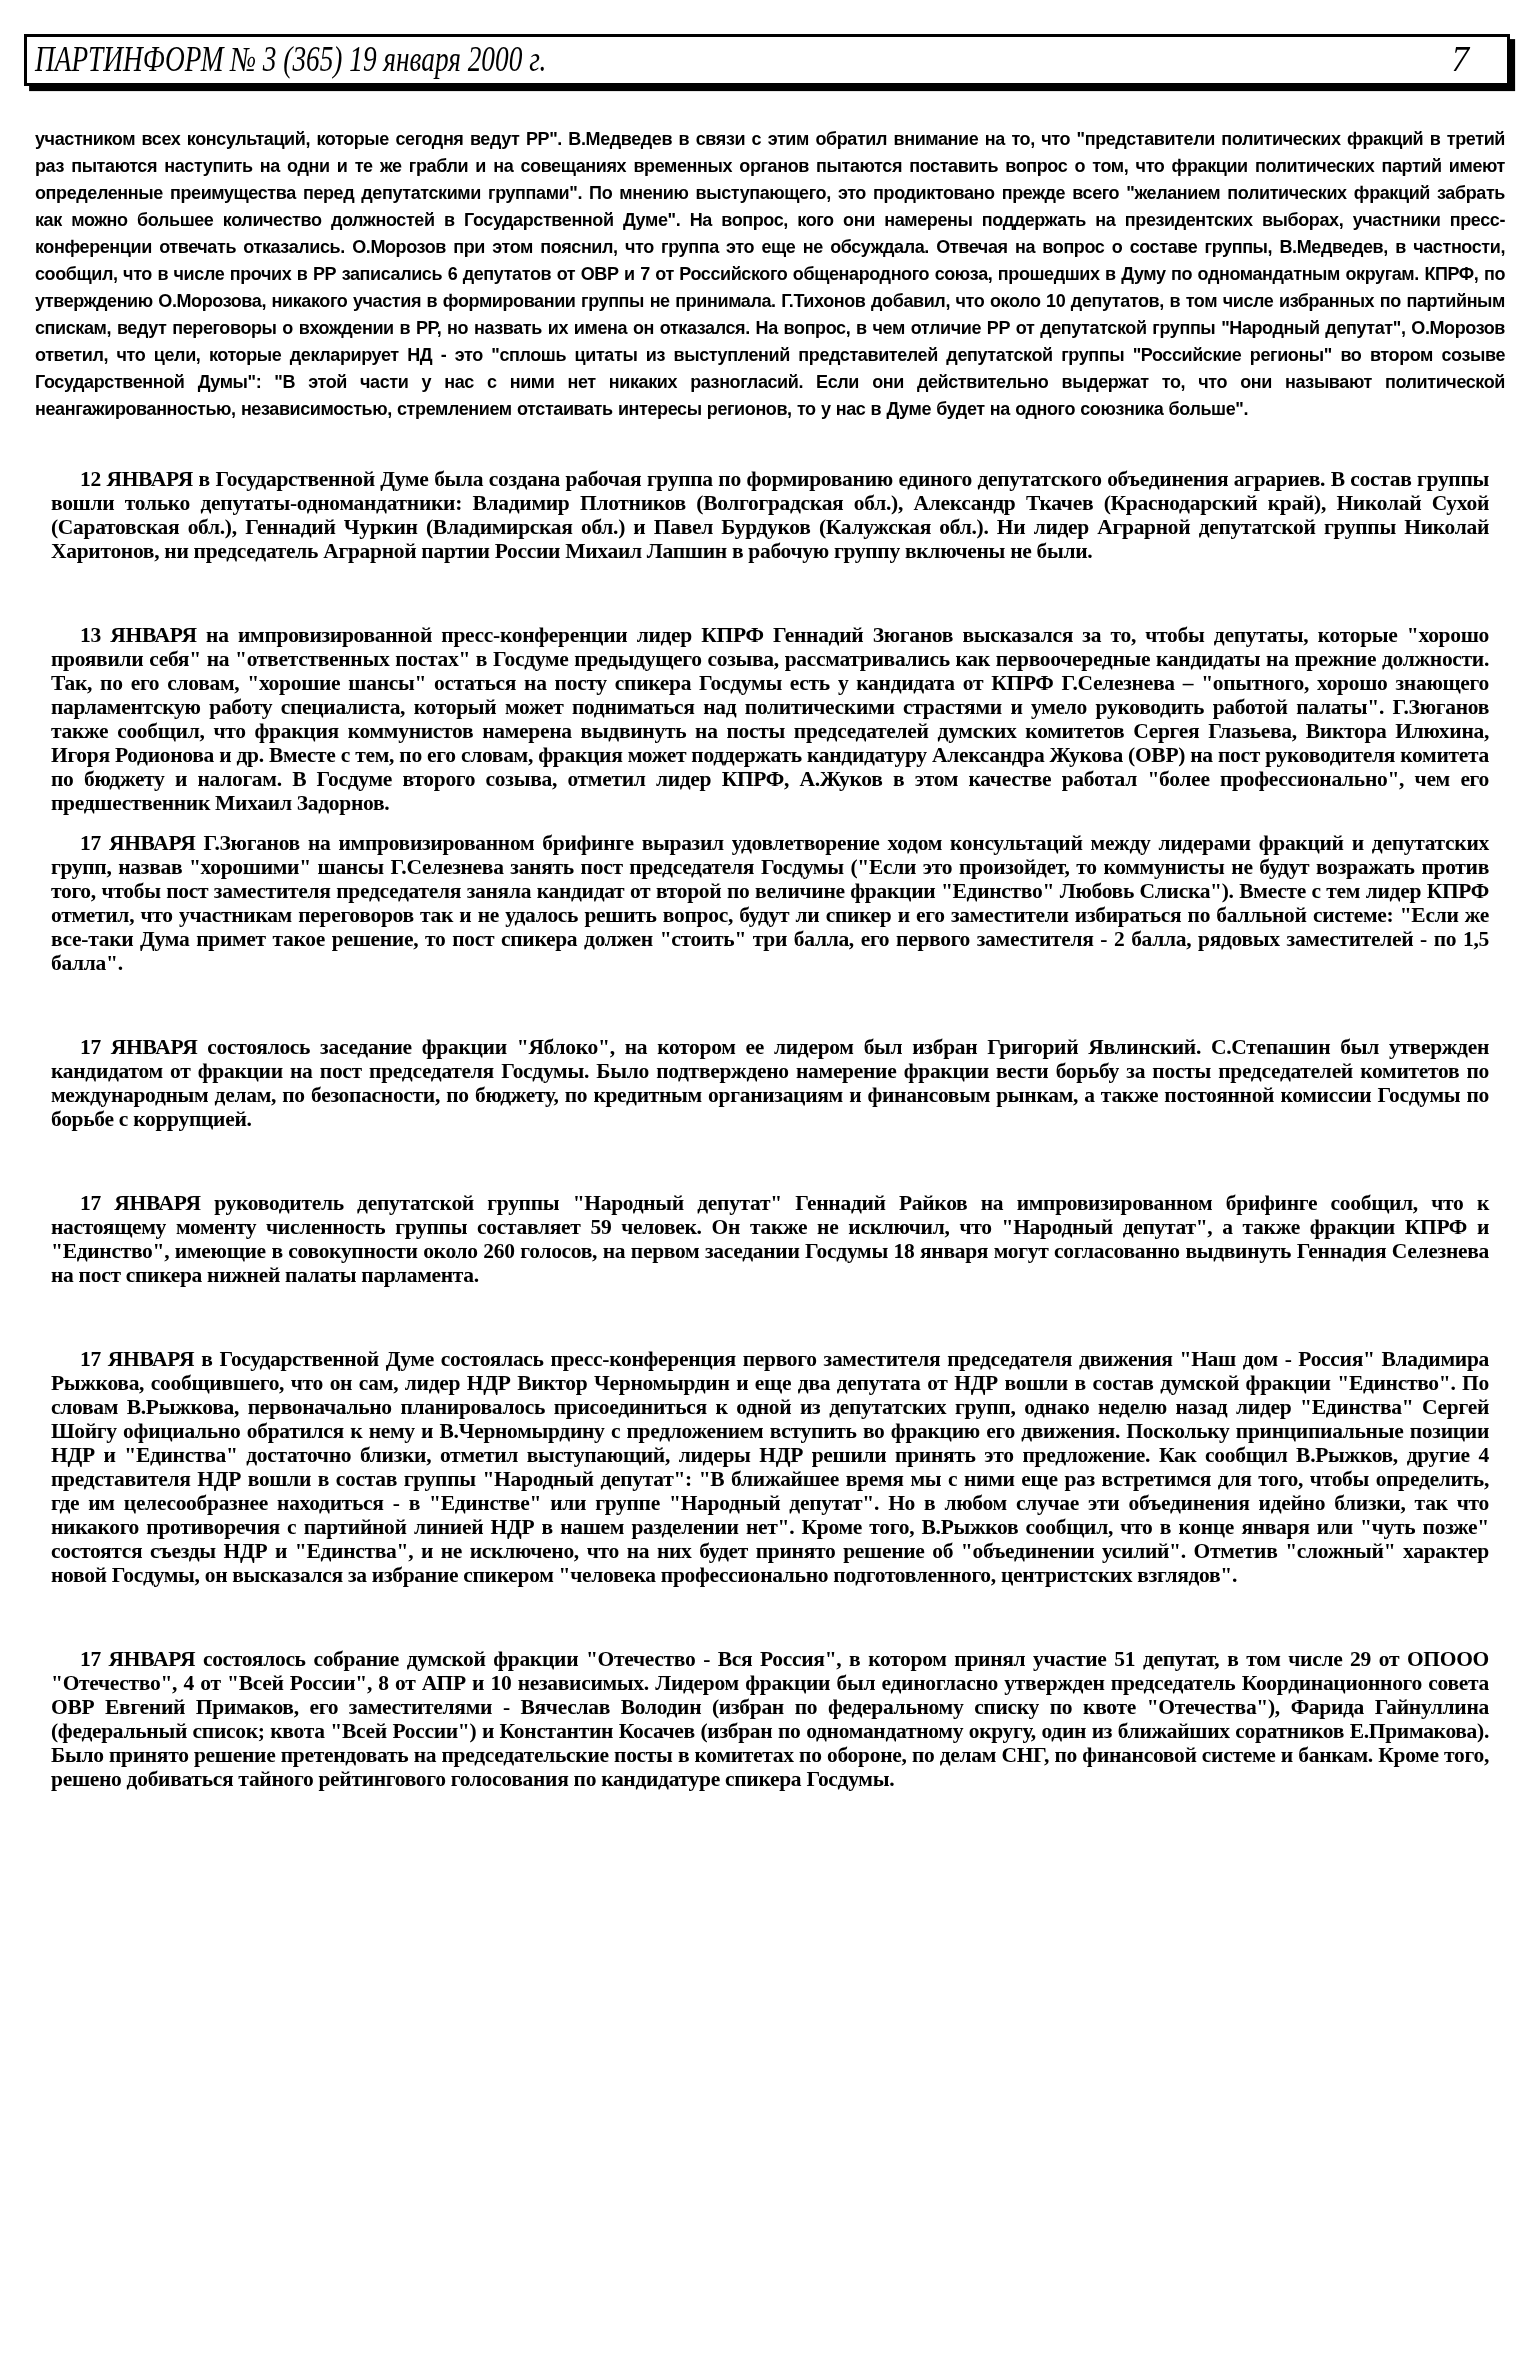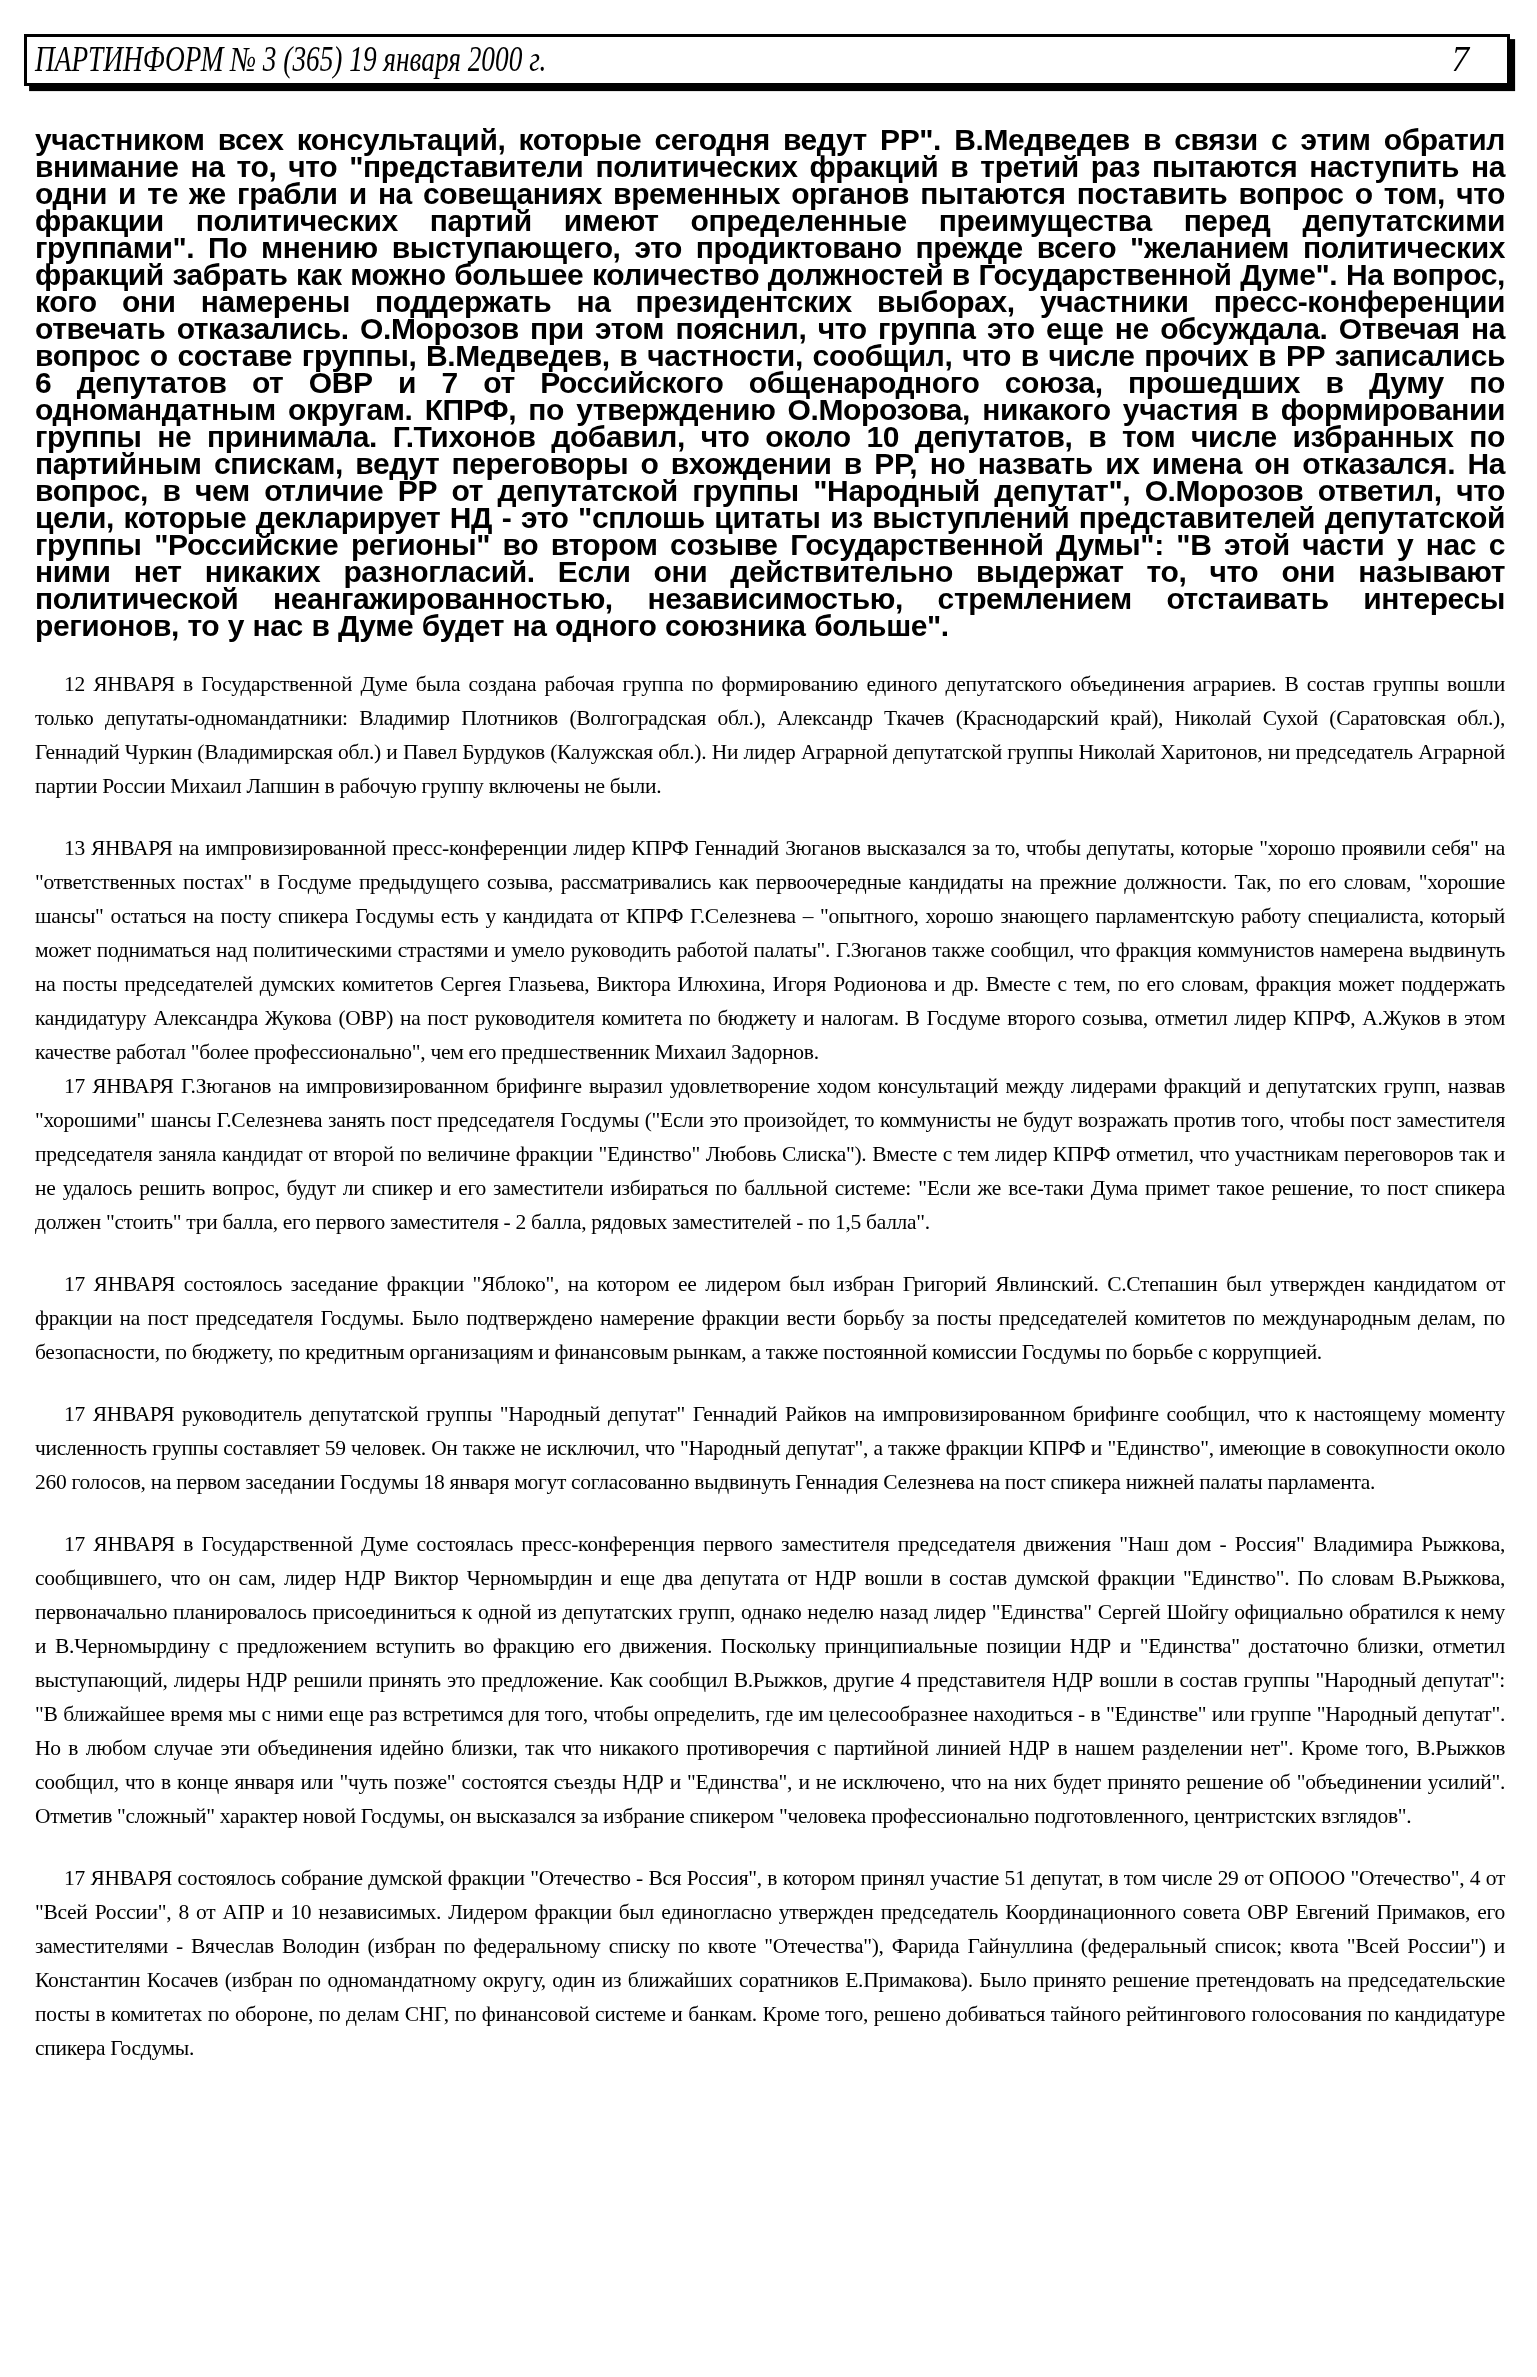--- a/index.html
+++ b/index.html
@@ -16,26 +16,26 @@
     white-space: nowrap;
   }
   .header-page {
     position: absolute; right: 38px; top: 3.8px;
     font-family: "Liberation Serif", serif; font-style: italic;
     font-size: 35px; line-height: 38px;
   }
   .content { position: absolute; left: 35px; top: 126px; width: 1470px; }
   .p-sans {
     font-family: "Liberation Sans", sans-serif; font-weight: bold;
-    font-size: 30px; line-height: 27px; text-align: justify; margin: 0;
+    font-size: 18px; line-height: 27px; text-align: justify; margin: 0;
     letter-spacing: -0.4px; word-spacing: 0.6px;
   }
   .p-serif {
-    font-family: "Liberation Serif", serif; font-weight: normal;
-    font-size: 21.5px; line-height: 34px; text-align: justify; margin: 0;
+    font-family: "Liberation Serif", serif; font-weight: bold;
+    font-size: 21.5px; line-height: 24px; text-align: justify; margin: 16px;
     text-indent: 29px; letter-spacing: -0.3px;
   }
   .gap { height: 28px; }
 </style>
 </head>
 <body>
 
 <div class="header-box">
   <div class="header-title">ПАРТИНФОРМ № 3 (365) 19 января 2000 г.</div>
   <div class="header-page">7</div>

